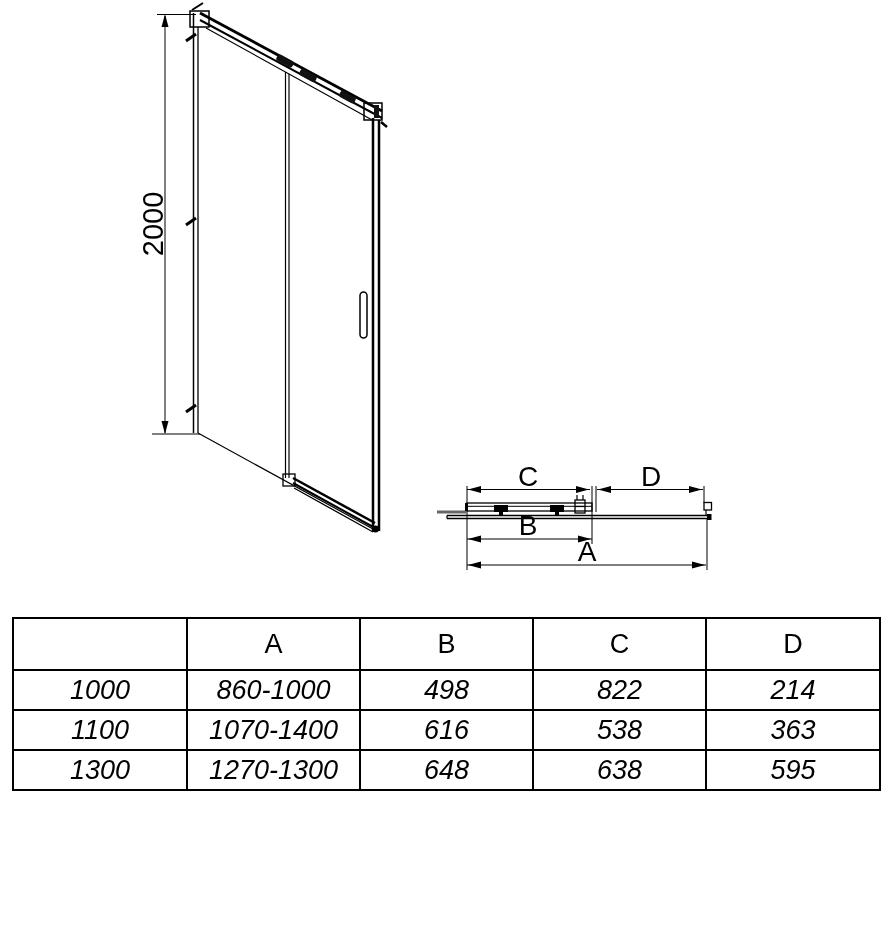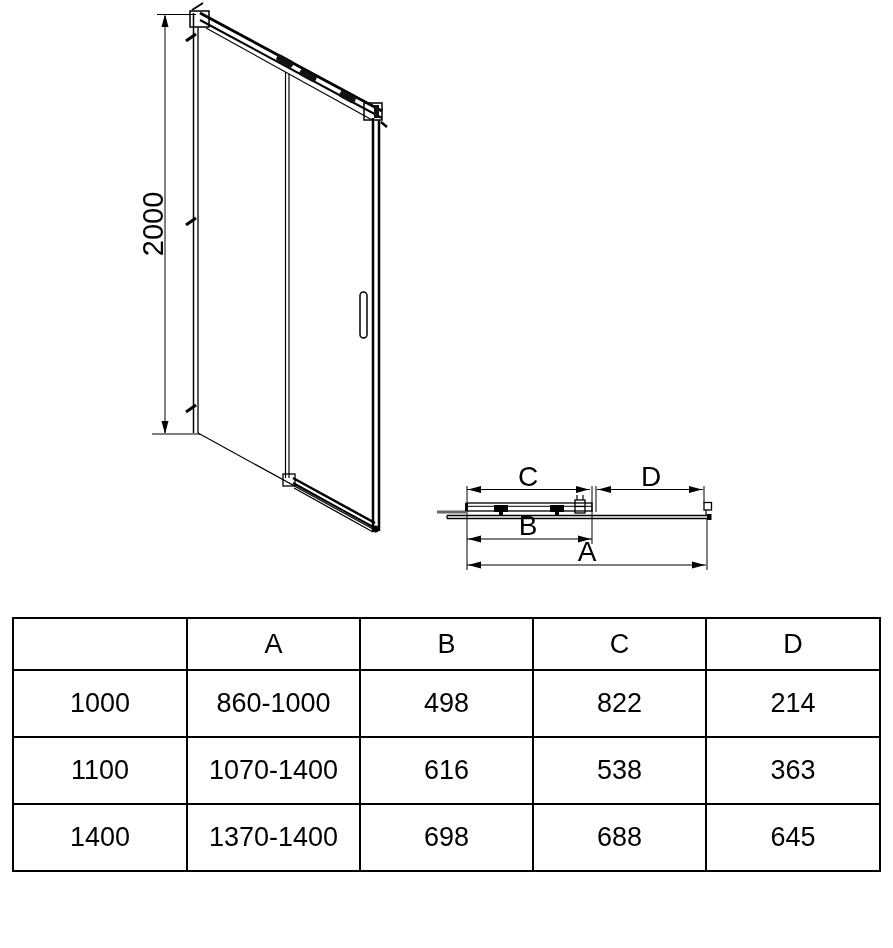--- a/index.html
+++ b/index.html
@@ -16,21 +16,21 @@
   .dim-label-vert { font-size:29px; fill:#000; }
   table.size-table {
     position:absolute; left:12px; top:617px; width:867px;
     border-collapse:collapse; table-layout:fixed;
   }
   .size-table th, .size-table td {
     border:2px solid #000; text-align:center; vertical-align:middle;
     font-size:27px; font-weight:400; padding:0; background:#fff;
   }
   .size-table thead tr { height:52px; }
-  .size-table tbody tr { height:67px; }
+  .size-table tbody tr { height:40px;font-style:italic; }
 </style>
 </head>
 <body>
 
 <div class="stage">
 
   <svg class="drawing" width="893" height="600" viewBox="0 0 893 600">
 
     <g>
 
@@ -181,21 +181,21 @@
         <td>214</td>
       </tr>
       <tr>
         <td>1100</td>
         <td>1070-1400</td>
         <td>616</td>
         <td>538</td>
         <td>363</td>
       </tr>
       <tr>
-        <td>1400</td>
-        <td>1370-1400</td>
-        <td>698</td>
-        <td>688</td>
-        <td>645</td>
+        <td>1300</td>
+        <td>1270-1300</td>
+        <td>648</td>
+        <td>638</td>
+        <td>595</td>
       </tr>
     </tbody>
   </table>
 </div>
 
 </body></html>

